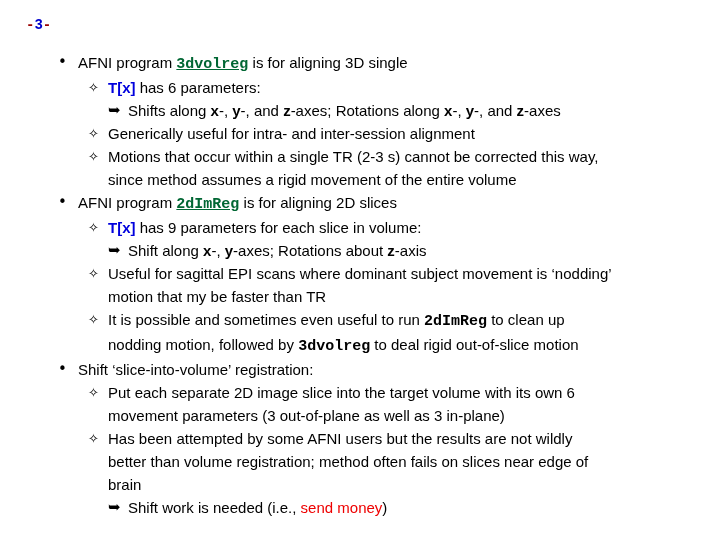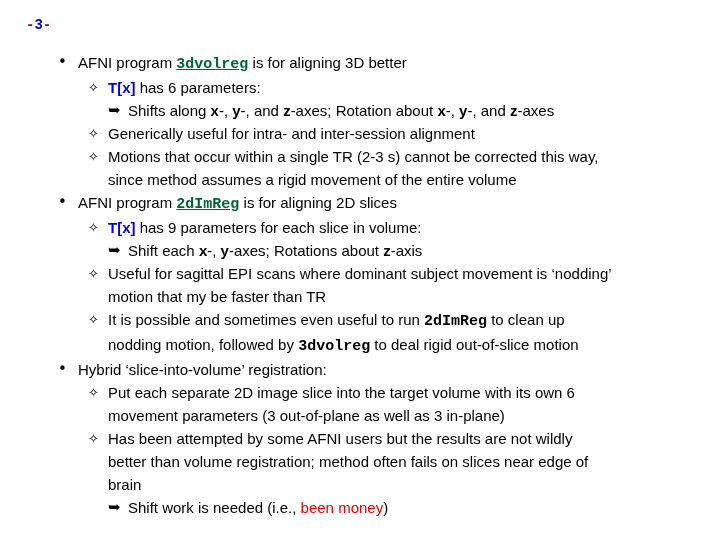--- a/index.html
+++ b/index.html
@@ -47,31 +47,31 @@
 <div class="slide">
 
   <div class="page-num">
     <span class="dash">-</span><span class="num">3</span><span class="dash">-</span>
   </div>
 
   <div class="content">
 
     <div class="item l1">
       <span class="marker bullet">•</span>
-      <span class="text"><span>AFNI program </span><span class="code-green">3dvolreg</span><span> is for aligning 3D better</span></span>
+      <span class="text"><span>AFNI program </span><span class="code-green">3dvolreg</span><span> is for aligning 3D single</span></span>
     </div>
 
     <div class="item l2">
       <span class="marker diamond">✧</span>
       <span class="text"><span class="blue-bold">T[x]</span><span> has 6 parameters:</span></span>
     </div>
 
     <div class="item l3">
       <span class="marker arrow">➥</span>
-      <span class="text"><span>Shifts along </span><span class="b">x</span><span>-, </span><span class="b">y</span><span>-, and </span><span class="b">z</span><span>-axes; Rotation about </span><span class="b">x</span><span>-, </span><span class="b">y</span><span>-, and </span><span class="b">z</span><span>-axes</span></span>
+      <span class="text"><span>Shifts along </span><span class="b">x</span><span>-, </span><span class="b">y</span><span>-, and </span><span class="b">z</span><span>-axes; Rotations along </span><span class="b">x</span><span>-, </span><span class="b">y</span><span>-, and </span><span class="b">z</span><span>-axes</span></span>
     </div>
 
     <div class="item l2">
       <span class="marker diamond">✧</span>
       <span class="text"><span>Generically useful for intra- and inter-session alignment</span></span>
     </div>
 
     <div class="item l2">
       <span class="marker diamond">✧</span>
       <span class="text"><span>Motions that occur within a single TR (2-3 s) cannot be corrected this way,
@@ -83,52 +83,52 @@
       <span class="text"><span>AFNI program </span><span class="code-green">2dImReg</span><span> is for aligning 2D slices</span></span>
     </div>
 
     <div class="item l2">
       <span class="marker diamond">✧</span>
       <span class="text"><span class="blue-bold">T[x]</span><span> has 9 parameters for each slice in volume:</span></span>
     </div>
 
     <div class="item l3">
       <span class="marker arrow">➥</span>
-      <span class="text"><span>Shift each </span><span class="b">x</span><span>-, </span><span class="b">y</span><span>-axes; Rotations about </span><span class="b">z</span><span>-axis</span></span>
+      <span class="text"><span>Shift along </span><span class="b">x</span><span>-, </span><span class="b">y</span><span>-axes; Rotations about </span><span class="b">z</span><span>-axis</span></span>
     </div>
 
     <div class="item l2">
       <span class="marker diamond">✧</span>
       <span class="text"><span>Useful for sagittal EPI scans where dominant subject movement is ‘nodding’
 motion that my be faster than TR</span></span>
     </div>
 
     <div class="item l2">
       <span class="marker diamond">✧</span>
       <span class="text"><span>It is possible and sometimes even useful to run </span><span class="code-black">2dImReg</span><span> to clean up
 nodding motion, followed by </span><span class="code-black">3dvolreg</span><span> to deal rigid out-of-slice motion</span></span>
     </div>
 
     <div class="item l1">
       <span class="marker bullet">•</span>
-      <span class="text"><span>Hybrid ‘slice-into-volume’ registration:</span></span>
+      <span class="text"><span>Shift ‘slice-into-volume’ registration:</span></span>
     </div>
 
     <div class="item l2">
       <span class="marker diamond">✧</span>
       <span class="text"><span>Put each separate 2D image slice into the target volume with its own 6
 movement parameters (3 out-of-plane as well as 3 in-plane)</span></span>
     </div>
 
     <div class="item l2">
       <span class="marker diamond">✧</span>
       <span class="text"><span>Has been attempted by some AFNI users but the results are not wildly
 better than volume registration; method often fails on slices near edge of
 brain</span></span>
     </div>
 
     <div class="item l3">
       <span class="marker arrow">➥</span>
-      <span class="text"><span>Shift work is needed (i.e., </span><span class="red">been money</span><span>)</span></span>
+      <span class="text"><span>Shift work is needed (i.e., </span><span class="red">send money</span><span>)</span></span>
     </div>
 
   </div>
 </div>
 
 </body></html>

